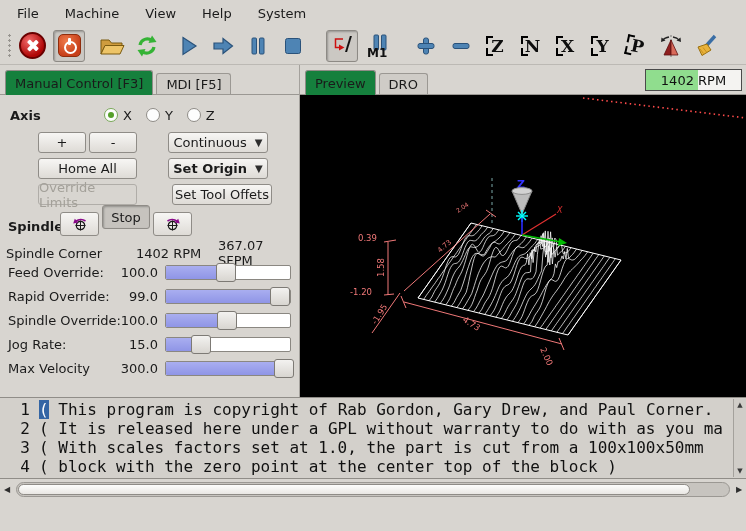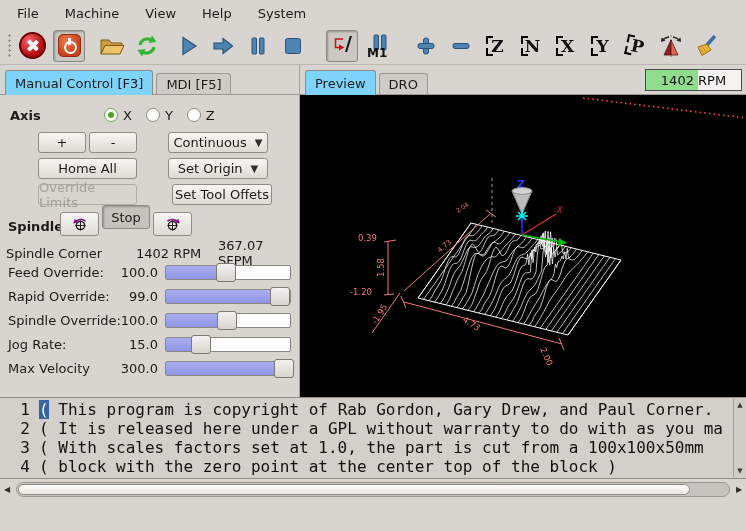--- a/index.html
+++ b/index.html
@@ -27,21 +27,21 @@
   .slash-wrap{position:relative;width:22px;height:22px;}
   .slash-wrap .slash{position:absolute;right:1px;top:-3px;font-size:19px;font-weight:bold;color:#111;}
   .m1-wrap{position:relative;width:24px;height:26px;}
   .m1-wrap .m1txt{position:absolute;left:0;bottom:-1px;font-size:12px;font-weight:bold;color:#111;}
   
   .main{position:absolute;left:0;top:65px;width:746px;height:333px;}
   .left-pane{position:absolute;left:0;top:0;width:300px;height:333px;border-right:1px solid #a4a19c;box-sizing:border-box;}
   .right-pane{position:absolute;left:300px;top:0;width:446px;height:333px;}
   .tabrow{position:absolute;left:0;top:3px;width:100%;height:27px;display:flex;align-items:flex-end;padding-left:5px;box-sizing:border-box;border-bottom:1px solid #9b9893;}
   .tab{height:20px;padding:0 9px;background:#cfccc7;border:1px solid #9b9893;border-bottom:none;border-radius:3px 3px 0 0;display:flex;align-items:center;margin-right:3px;color:#1a1a1a;}
-  .tab.active{background:#7dd3fc;height:24px;margin-bottom:-1px;border-color:#8f8c87;z-index:2;}
+  .tab.active{background:#15803d;height:24px;margin-bottom:-1px;border-color:#8f8c87;z-index:2;}
   .pane-body{position:absolute;left:0;top:30px;right:0;bottom:0;}
   
   .mc{position:relative;width:100%;height:100%;}
   .row-abs{position:absolute;display:flex;align-items:center;}
   .blabel{font-weight:bold;}
   .radio{width:14px;height:14px;border-radius:50%;background:#fdfdfd;border:1px solid #8f8c87;box-sizing:border-box;display:inline-block;position:relative;}
   .radio.sel{border-color:#79a858;}
   .radio.sel::after{content:"";position:absolute;left:3px;top:3px;width:6px;height:6px;border-radius:50%;background:#55a02a;}
   .rlabel{margin:0 14px 0 5px;}
   .btn{background:linear-gradient(#f7f6f4,#dedbd6);border:1px solid #8f8c87;border-radius:3px;color:#1b1b1b;display:flex;align-items:center;justify-content:center;box-sizing:border-box;font-size:13px;}
@@ -221,21 +221,21 @@
         </div>
 
         <div class="btn" style="position:absolute;left:38px;top:37px;width:48px;height:21px;">+</div>
         <div class="btn" style="position:absolute;left:89px;top:37px;width:48px;height:21px;">-</div>
         <div class="btn" style="position:absolute;left:168px;top:37px;width:100px;height:21px;">
             <span>Continuous</span>
             <span class="dd-arrow">▼</span>
           </div>
 
         <div class="btn" style="position:absolute;left:38px;top:63px;width:99px;height:21px;">Home All</div>
-        <div class="btn" style="position:absolute;left:168px;top:63px;width:100px;height:21px;">
+        <div class="btn" style="position:absolute;left:168px;top:63px;width:100px;height:21px;font-weight:bold;">
             <span>Set Origin</span>
             <span class="dd-arrow">▼</span>
           </div>
 
         <div class="btn disabled" style="position:absolute;left:38px;top:89px;width:99px;height:21px;">Override Limits</div>
         <div class="btn" style="position:absolute;left:172px;top:89px;width:100px;height:21px;">Set Tool Offets</div>
 
         <div class="row-abs" style="left:8px;top:119px;height:24px;">
           <span class="blabel">Spindle:</span>
         </div>

